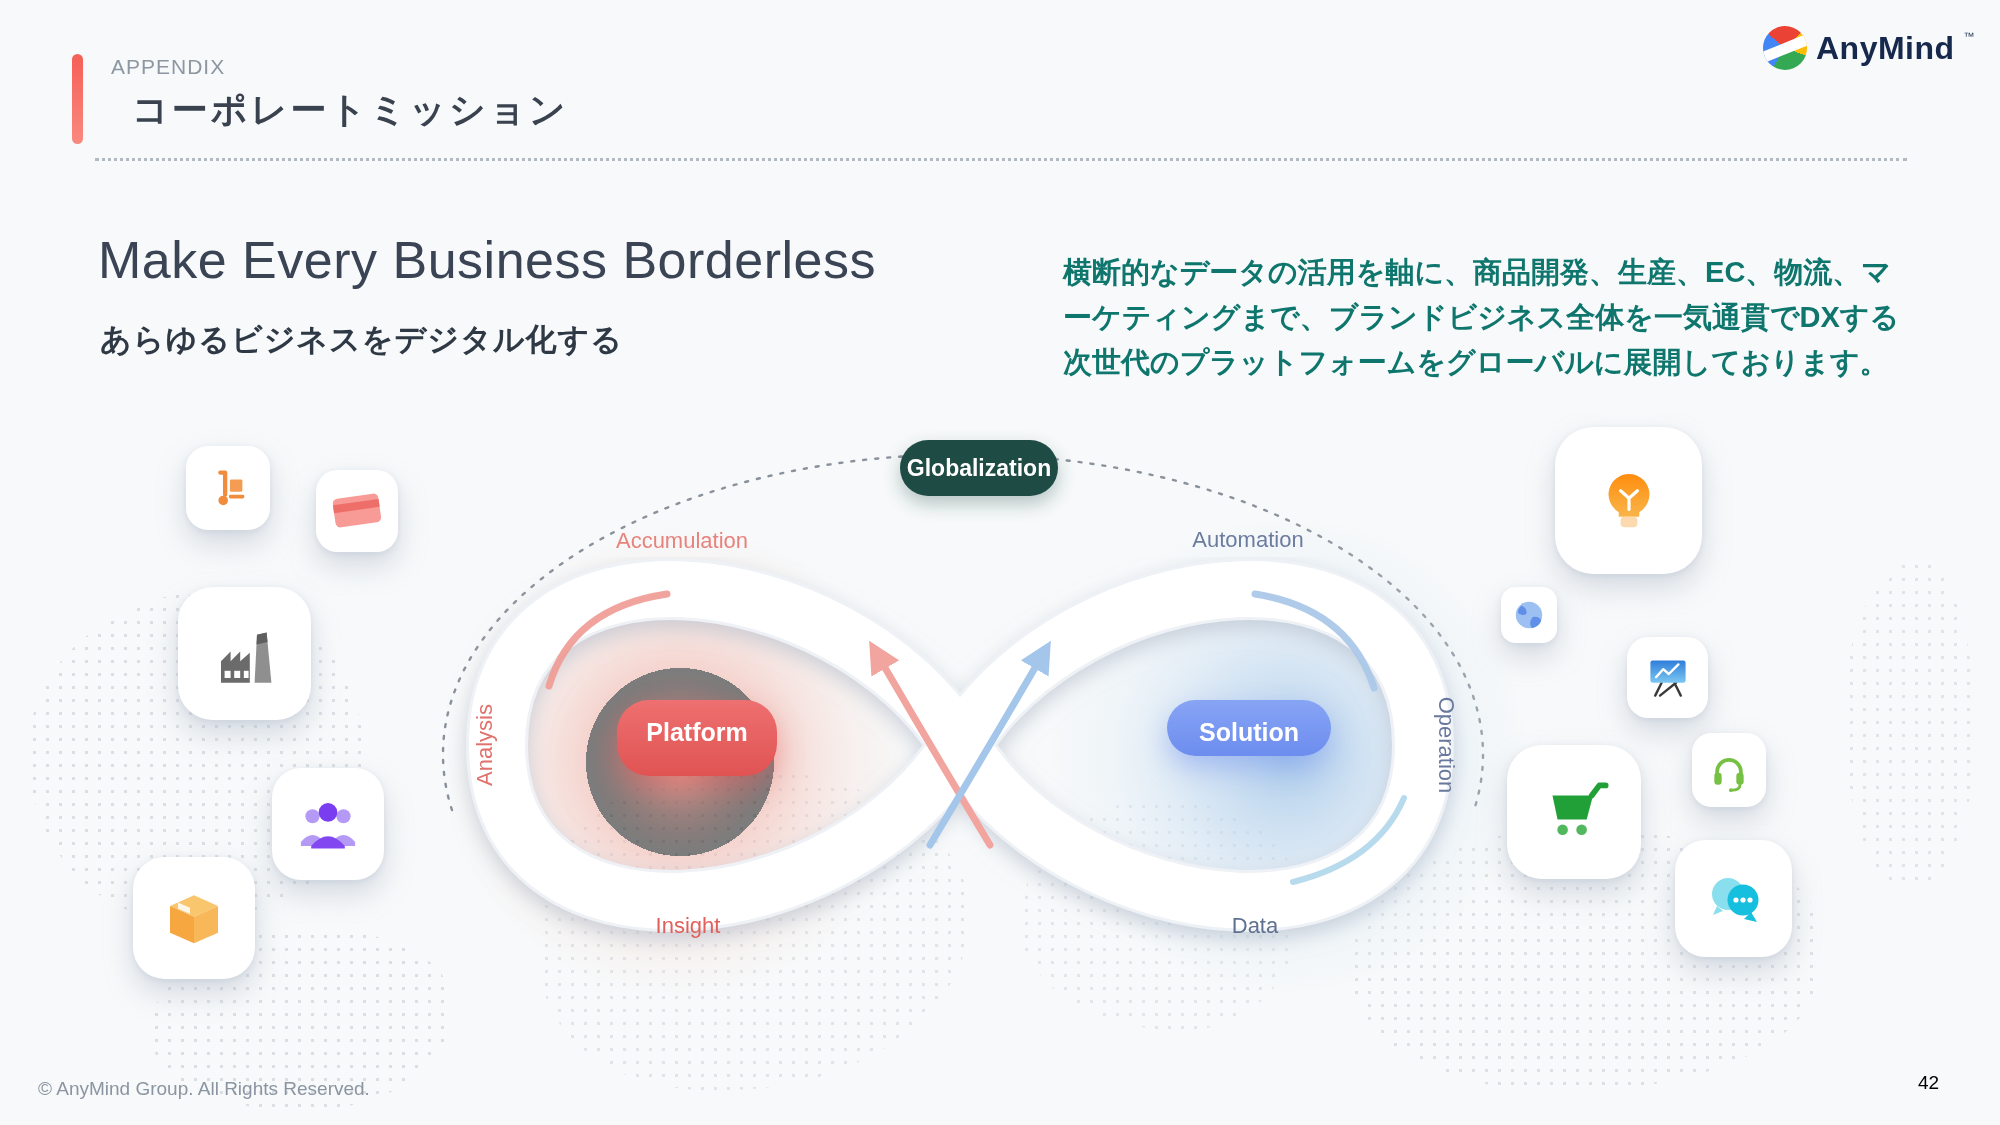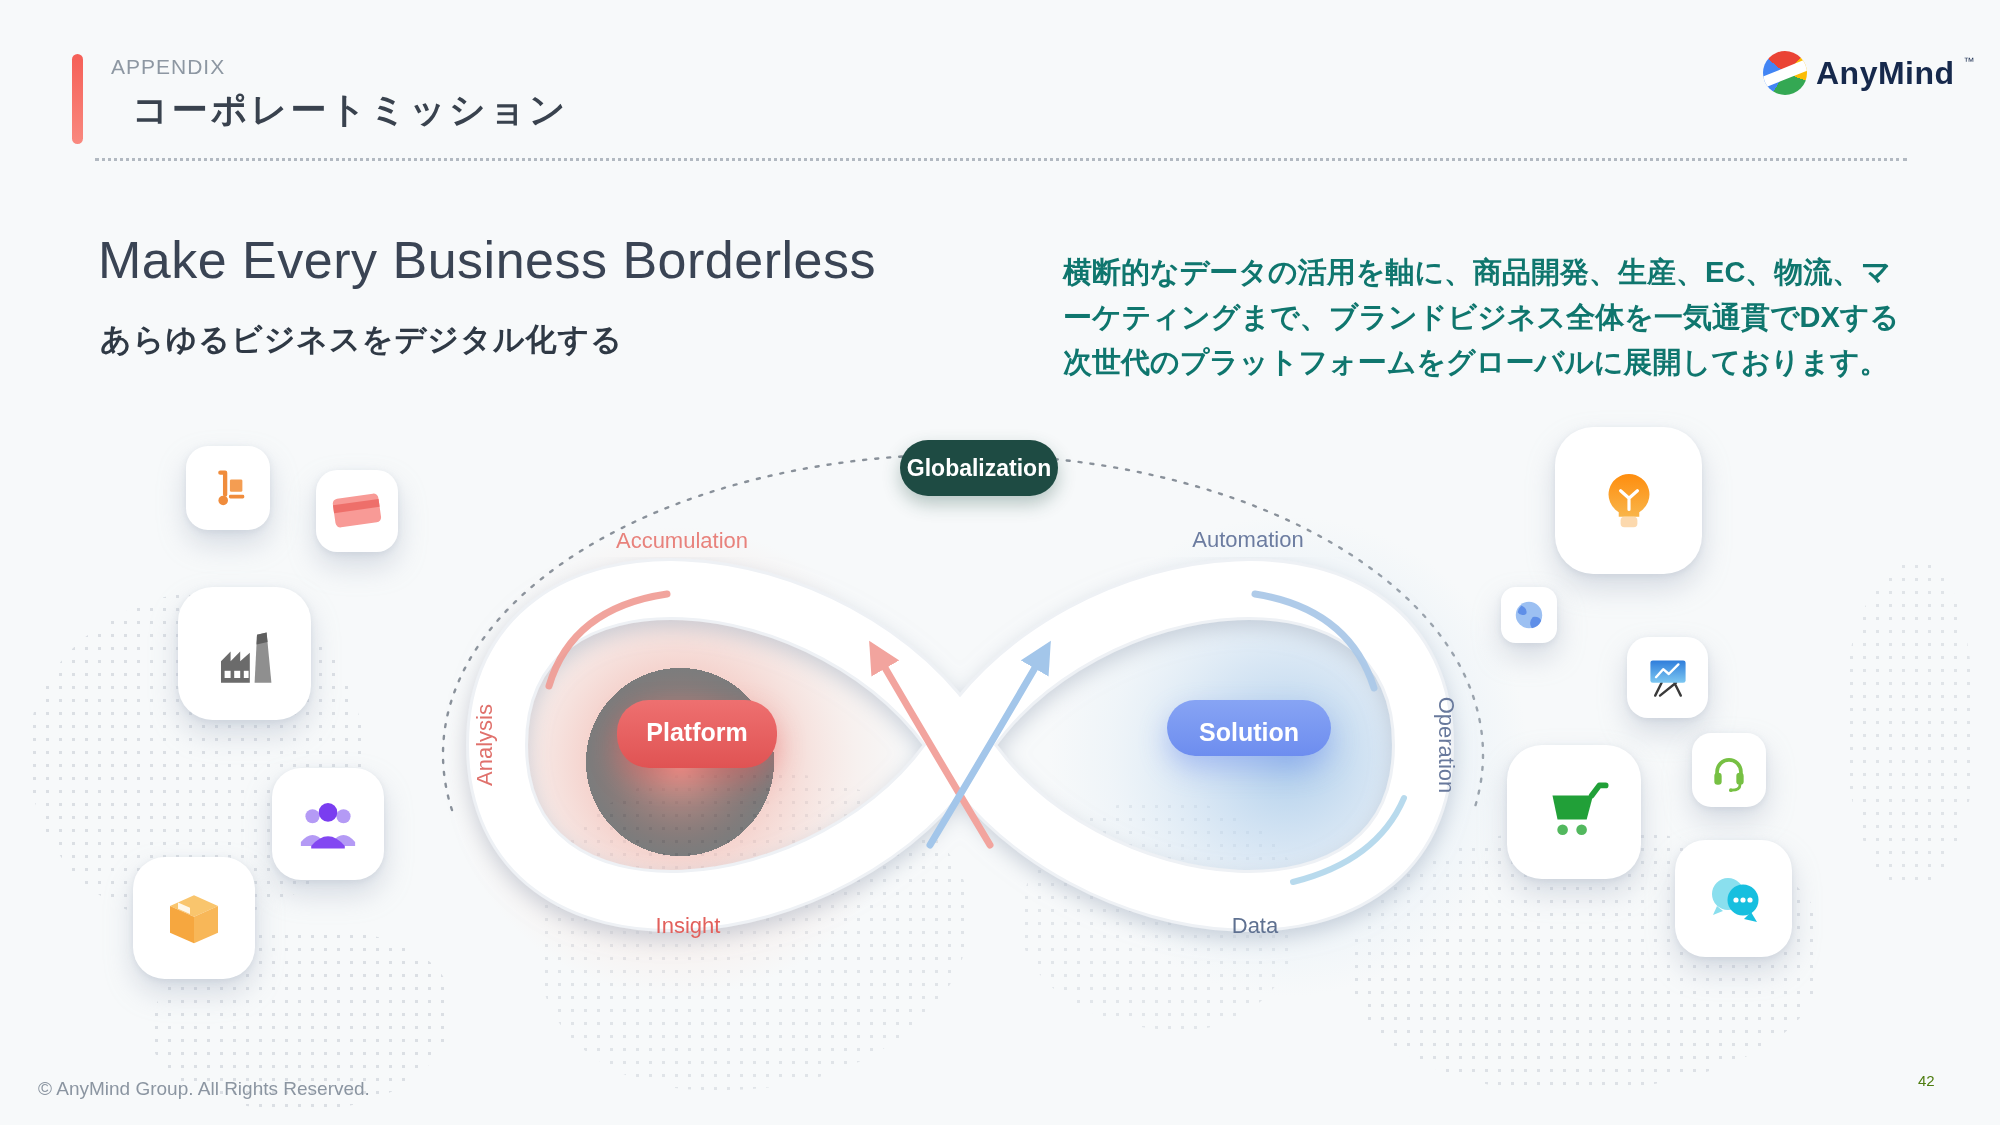--- a/index.html
+++ b/index.html
@@ -11,21 +11,21 @@
   }
   .abs { position:absolute; }
 
   
   .accent-bar { left:72px; top:54px; width:11px; height:90px; border-radius:6px;
     background:linear-gradient(180deg,#f55f57,#f9897f); }
   .eyebrow { left:111px; top:55px; font-size:21px; color:#8d97a2; letter-spacing:1px; }
   .page-title { left:100px; top:86px; font-size:36px; font-weight:bold; color:#39424e; letter-spacing:3px;margin-left:32px; }
   .dotted-sep { left:95px; top:158px; width:1812px; height:0; border-top:3px dotted #a7aeb8; opacity:.85; }
 
-  .logo { left:1763px; top:26px; display:flex; align-items:flex-start; gap:9px;margin-top:25px; }
+  .logo { left:1763px; top:26px; display:flex; align-items:flex-start; gap:9px; }
   .logo-circle { position:relative; width:44px; height:44px; border-radius:50%; overflow:hidden;
     background:conic-gradient(from -50deg,#ea4335 0 95deg,#fbbc05 95deg 160deg,#34a853 160deg 262deg,#4285f4 262deg 360deg); }
   .logo-circle::after { content:""; position:absolute; left:-12%; top:38%; width:124%; height:26%;
     background:#fff; transform:rotate(-22deg); border-radius:8px; }
   .logo-text { font-size:32px; font-weight:bold; color:#16294c; line-height:44px; letter-spacing:.5px; }
   .logo-tm { font-size:11px; color:#16294c; margin-top:4px; }
 
   
   .hero-title { left:98px; top:230px; font-size:52px; font-weight:500; color:#3a4454; letter-spacing:.5px; }
   .hero-subtitle { left:100px; top:319px; font-size:31px; font-weight:bold; color:#2f3945; letter-spacing:1px; }
@@ -34,42 +34,42 @@
 
   
   .dots { background-image:radial-gradient(circle,#c5cbd3 1.6px,transparent 1.9px);
     background-size:13px 13px; opacity:.55; }
 
   
   .pill { text-align:center; color:#fff; font-weight:bold; }
   .badge-globalization { left:887px; top:440px; width:158px; height:56px; line-height:56px;
     border-radius:28px; background:#1e4b43; font-size:23px;
     box-shadow:0 8px 18px rgba(30,75,67,.30);margin-left:13px; }
-  .pill-platform { left:617px; top:700px; width:160px; height:68px; line-height:64px;
+  .pill-platform { left:617px; top:700px; width:160px; height:76px; line-height:64px;
     border-radius:32px; background:linear-gradient(180deg,#ee7070,#e05353); font-size:25px;
     box-shadow:0 12px 28px rgba(226,92,92,.45); }
   .pill-solution { left:1167px; top:700px; width:164px; height:56px; line-height:64px;
     border-radius:32px; background:linear-gradient(180deg,#87a4f4,#6d8def); font-size:25px;
     box-shadow:0 12px 28px rgba(110,142,239,.45); }
   .loop-label { font-size:22px; font-weight:500; text-align:center; }
   .lbl-accumulation { left:592px; top:528px; width:180px; color:#e8827c; }
   .lbl-automation  { left:1158px; top:527px; width:180px; color:#6c7ca0; }
   .lbl-insight { left:618px; top:913px; width:140px; color:#e2605c; }
   .lbl-data    { left:1185px; top:913px; width:140px; color:#5f7191; }
   .lbl-analysis { left:405px; top:732px; width:160px; color:#e0716c; transform:rotate(-90deg); }
   .lbl-operation{ left:1366px; top:732px; width:160px; color:#68799c; transform:rotate(90deg); }
 
   
   .tile { position:absolute; background:#fff; border-radius:26%;
     box-shadow:0 14px 28px rgba(160,172,190,.38), 0 2px 6px rgba(168,178,195,.25);
     display:flex; align-items:center; justify-content:center; }
 
   
   .copyright { left:38px; top:1078px; font-size:19px; color:#8b95a1; }
-  .page-num  { left:1918px; top:1072px; font-size:15px; color:#4d7c0f; }
+  .page-num  { left:1918px; top:1072px; font-size:19px; color:#000000; }
 </style>
 </head>
 <body>
 
 <div class="abs dots" style="left:28px;top:590px;width:340px;height:330px;border-radius:58% 42% 55% 45% / 50% 60% 40% 52%;"></div>
 <div class="abs dots" style="left:150px;top:930px;width:300px;height:180px;border-radius:55% 45% 50% 50% / 60% 40% 55% 45%;"></div>
 <div class="abs dots" style="left:540px;top:770px;width:430px;height:320px;border-radius:45% 55% 60% 40% / 52% 48% 58% 42%;opacity:.45;"></div>
 <div class="abs dots" style="left:1020px;top:800px;width:280px;height:230px;border-radius:50% 50% 42% 58% / 55% 45% 52% 48%;opacity:.4;"></div>
 <div class="abs dots" style="left:1350px;top:830px;width:470px;height:260px;border-radius:48% 52% 55% 45% / 58% 42% 50% 50%;opacity:.5;"></div>
 <div class="abs dots" style="left:1845px;top:560px;width:130px;height:330px;border-radius:60% 40% 50% 50% / 45% 55% 48% 52%;opacity:.45;"></div>

